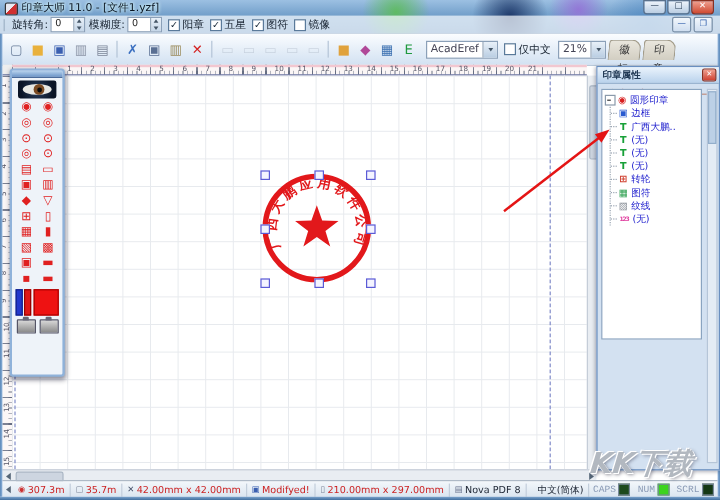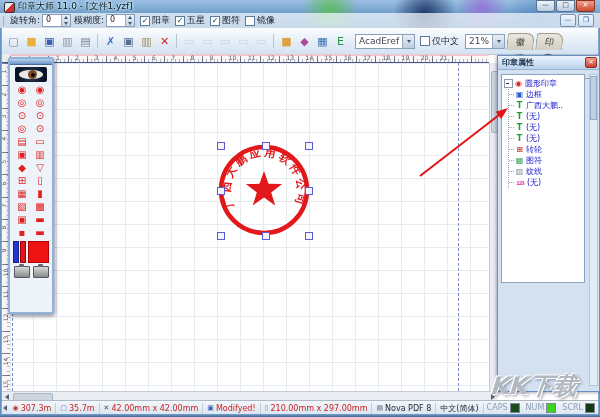--- a/index.html
+++ b/index.html
@@ -127,21 +127,21 @@
   
   #arrowsvg{position:absolute;left:414px;top:102px;z-index:50;}
   .watermark{position:absolute;left:492px;top:370px;z-index:60;font-size:24px;font-weight:bold;font-style:italic;
     letter-spacing:0px;color:#b2b8c0;transform:skewX(-6deg);
     text-shadow:-1px -1px 0 #fff,1px 1px 0 #fff,2px 2px 3px rgba(40,40,60,.45);}
   
   .statusbar{position:absolute;left:2px;top:400px;width:596px;height:14px;display:flex;align-items:center;
     background:linear-gradient(#f3f7fb,#d9e4ef);border-top:1px solid #aeb9c6;font-size:8px;}
   .seg{display:flex;align-items:center;padding:0 4px;border-right:1px solid #c2cedb;height:11px;white-space:nowrap;}
   .seg .sic{font-size:7px;margin-right:2px;}
-  .lock{display:flex;align-items:flex-start;padding:0 3px;color:#8a9ab5;}
+  .lock{display:flex;align-items:flex-end;padding:0 3px;color:#8a9ab5;font-family:Liberation Mono, monospace;}
   .lock .ind{width:8px;height:8px;border:1px solid #78889a;margin-left:2px;}
   .spacer{flex:1;}
   
   .bl{position:absolute;left:0;top:28px;width:2px;height:386px;background:linear-gradient(90deg,#5a88b8,#8fb2da);}
   .br{position:absolute;left:598px;top:28px;width:2px;height:386px;background:linear-gradient(90deg,#8fb2da,#5a88b8);}
   .bb{position:absolute;left:0;top:414px;width:600px;height:3px;background:linear-gradient(#7aa2cc,#3a6898);}
 </style>
 </head>
 <body>
 

